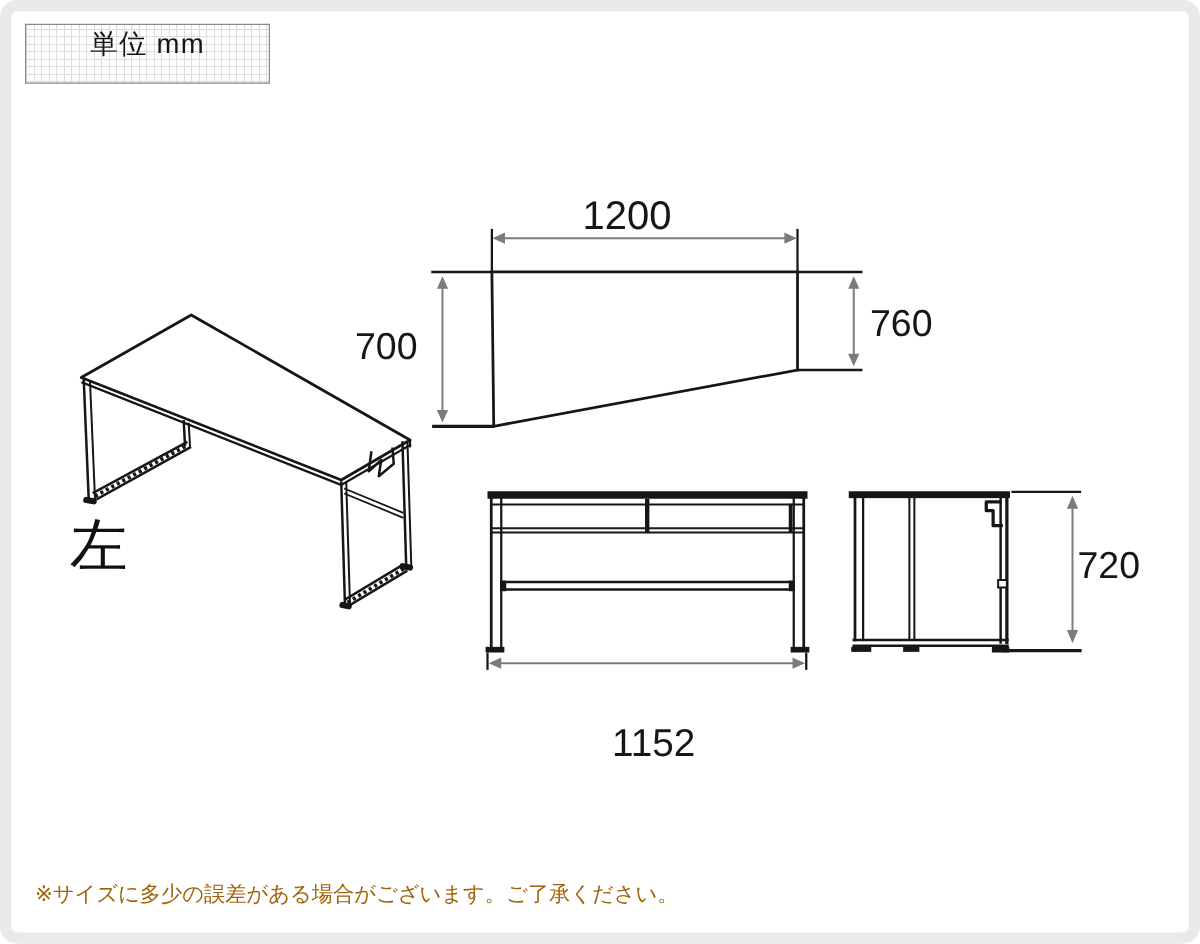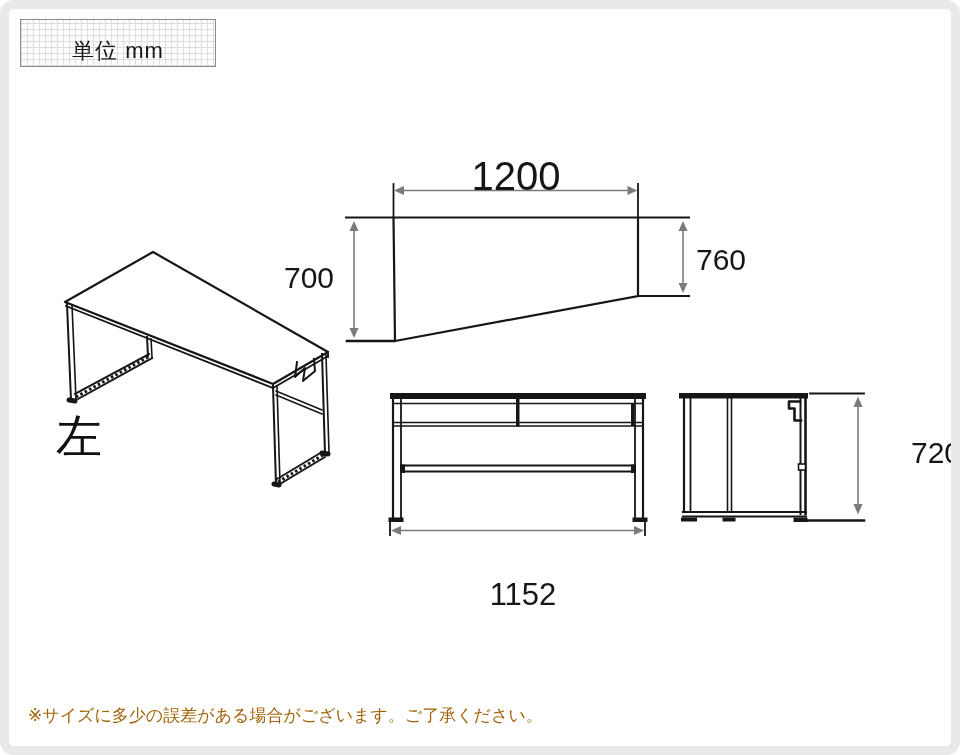--- a/index.html
+++ b/index.html
@@ -11,41 +11,41 @@
     position:absolute;inset:0;border:9px solid #e9e9e9;border-radius:14px;
     pointer-events:none;z-index:20;
   }
   .unit-box{
     position:absolute;left:20px;top:19px;width:196px;height:48px;
     border:1px solid #8a8a8a;box-sizing:border-box;
     background-color:#fefefe;
     background-image:
       repeating-linear-gradient(0deg,#dcdcdc 0 1px,transparent 1px 6px),
       repeating-linear-gradient(90deg,#dcdcdc 0 1px,transparent 1px 6px);
-    display:flex;align-items:flex-end;justify-content:center;
+    display:flex;align-items:flex-start;justify-content:center;
   }
   .unit-label{font-size:22px;letter-spacing:1px;color:#161616;}
   svg.diagram{position:absolute;left:0;top:0;z-index:5;}
   .ln{stroke:#161616;fill:none;stroke-linecap:square;}
   .s14{stroke-width:1.4}.s16{stroke-width:1.6}.s18{stroke-width:1.8}
   .s2{stroke-width:2}.s22{stroke-width:2.2}.s26{stroke-width:2.6}
   .blob{stroke:#161616;stroke-width:5;stroke-linecap:round;fill:none;}
   .solid{fill:#161616;stroke:none;}
   .hatch{stroke:#161616;stroke-width:3;stroke-dasharray:2.5 2.5;fill:none;}
   .dimline{stroke:#7b7b7b;stroke-width:1.6;fill:none;}
   .arr{fill:#7b7b7b;stroke:none;}
   .dimlabel{
     position:absolute;font-size:30px;line-height:1;color:#161616;z-index:8;
     font-family:"Liberation Sans","DejaVu Sans",sans-serif;white-space:nowrap;
   }
-  .lbl-1200{left:466px;top:156px;width:100px;text-align:center;font-size:40px;}
+  .lbl-1200{left:466px;top:156px;width:100px;font-size:32px;}
   .lbl-700{left:284px;top:263px;width:60px;text-align:left;}
   .lbl-450{left:696px;top:245px;}
   .lbl-1152{left:473px;top:540px;width:100px;text-align:center;font-size:31px;margin-top:39px;}
-  .lbl-720{left:911px;top:438px;}
+  .lbl-720{left:862px;top:438px;}
   .lbl-left{
     position:absolute;left:56px;top:413px;font-size:46px;line-height:1;
     color:#111;z-index:8;
   }
   .note{
     position:absolute;left:28px;top:704px;font-size:17px;color:#a16207;z-index:8;
     white-space:nowrap;
   }
 </style>
 </head>

